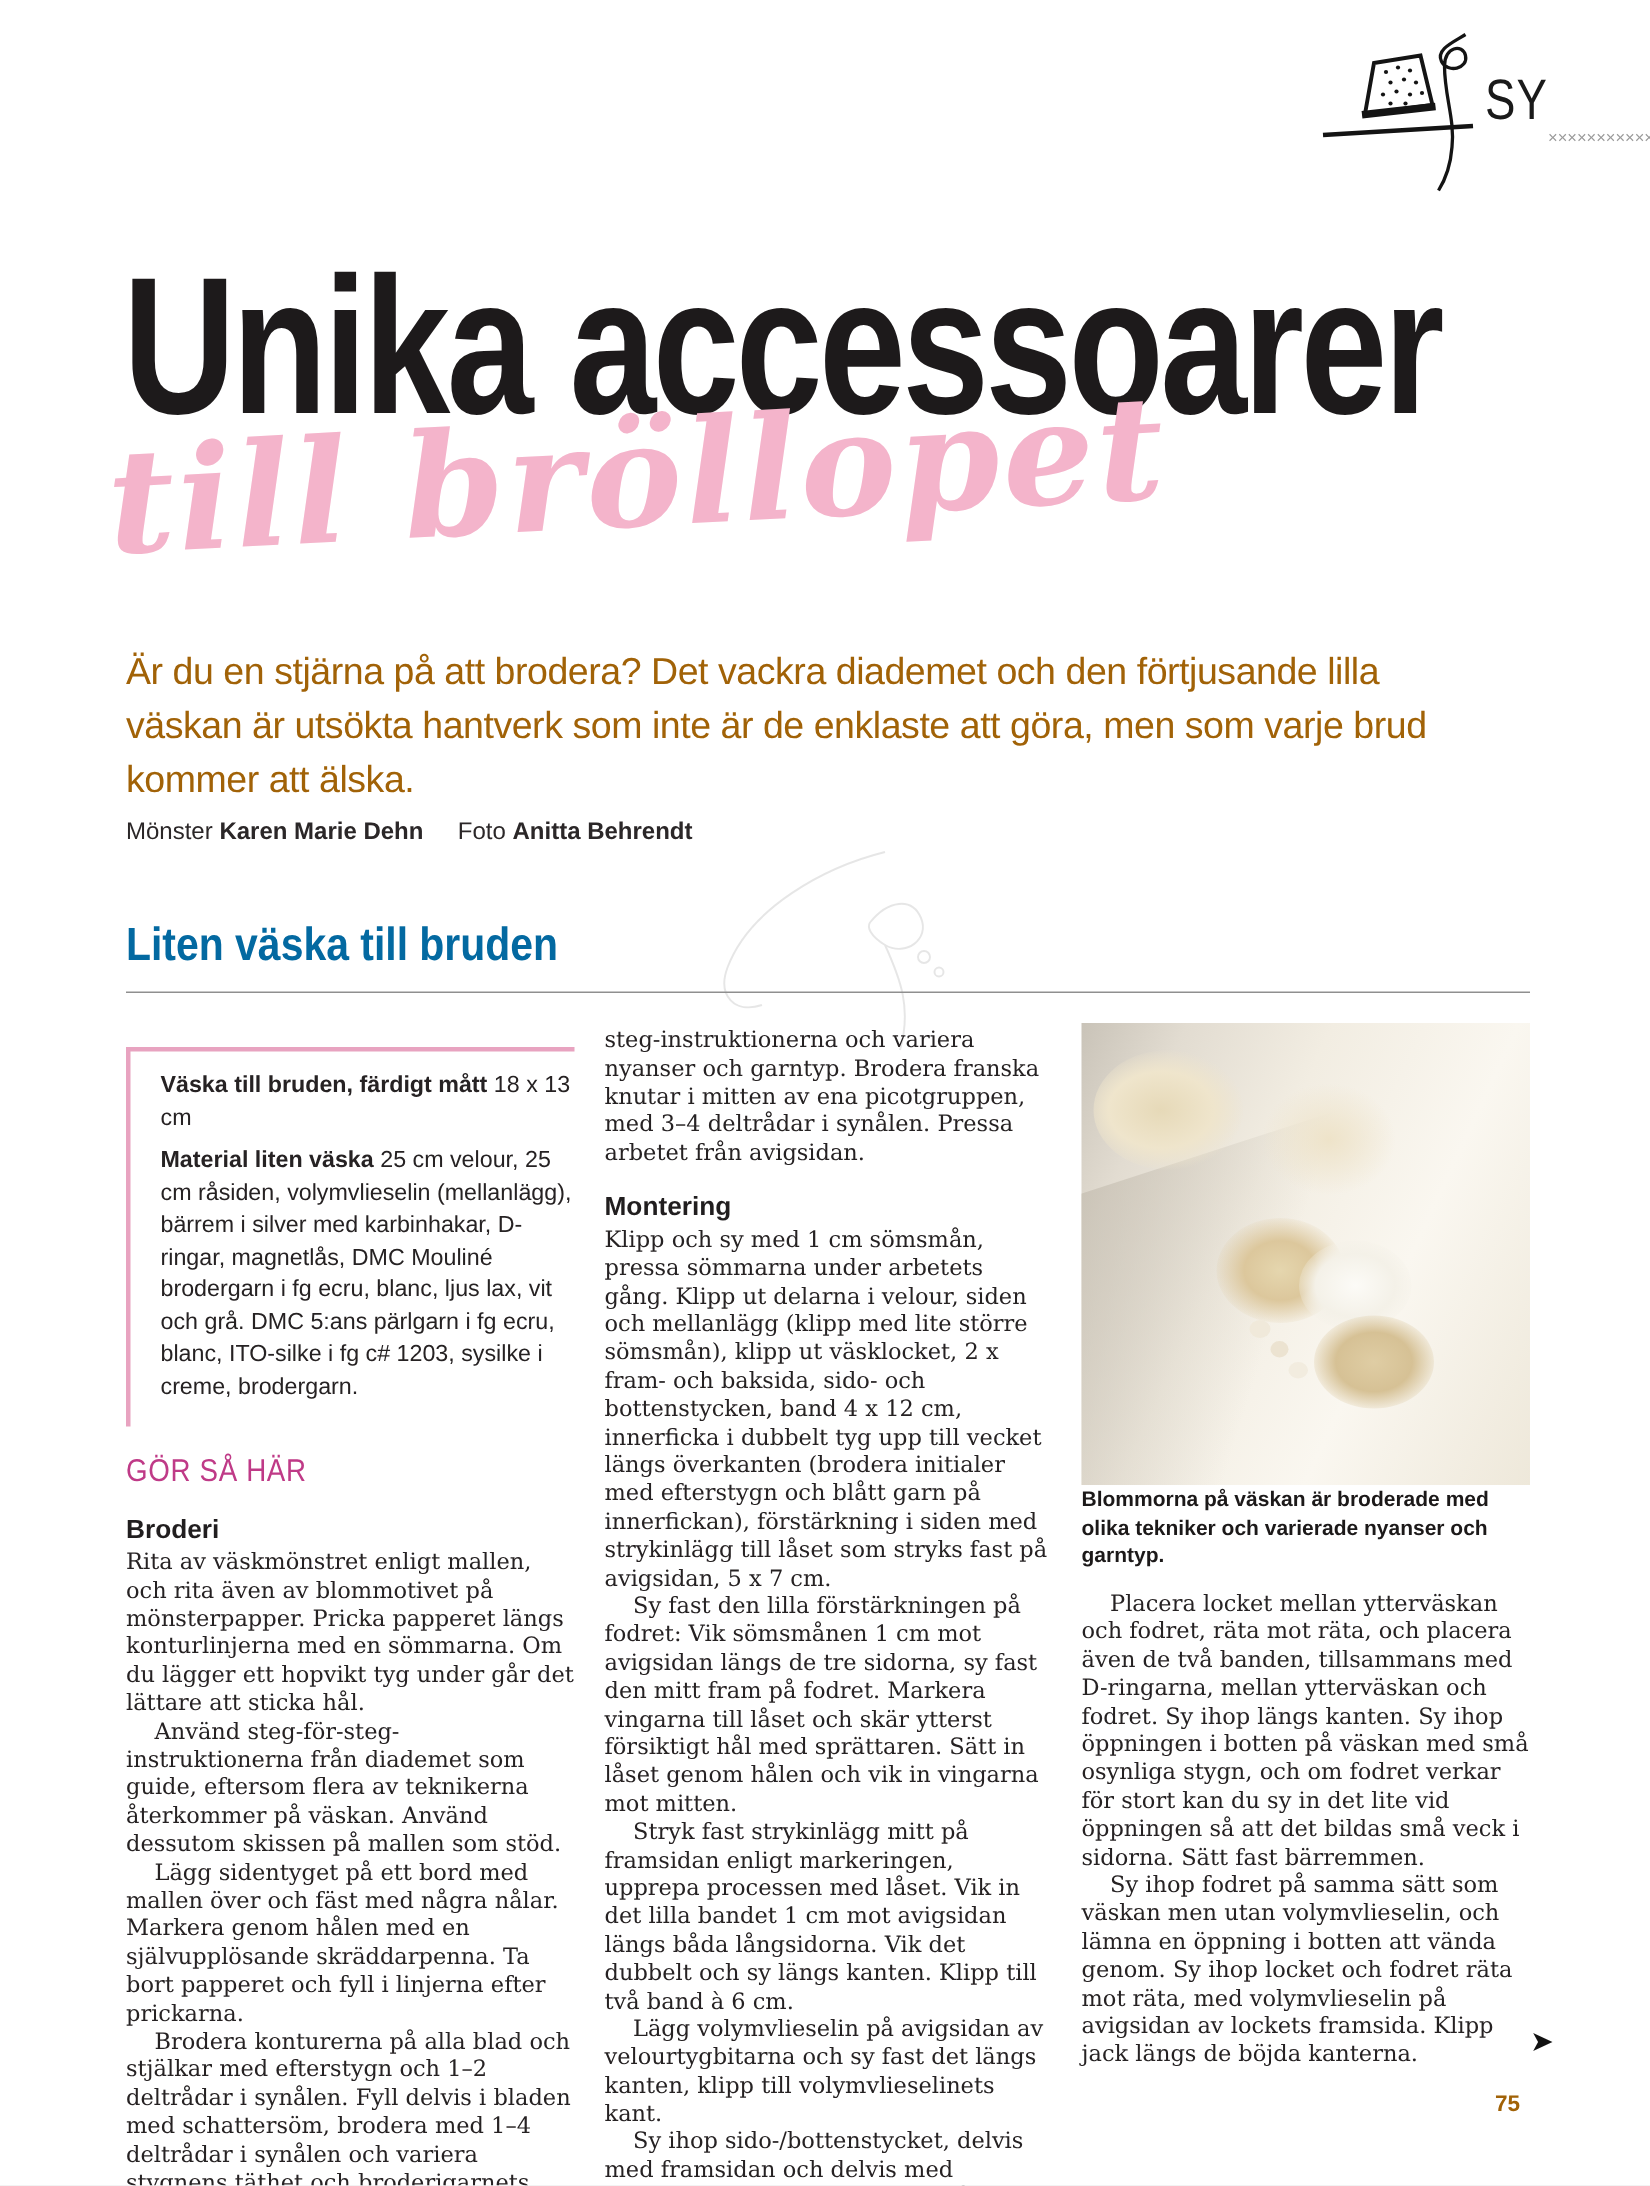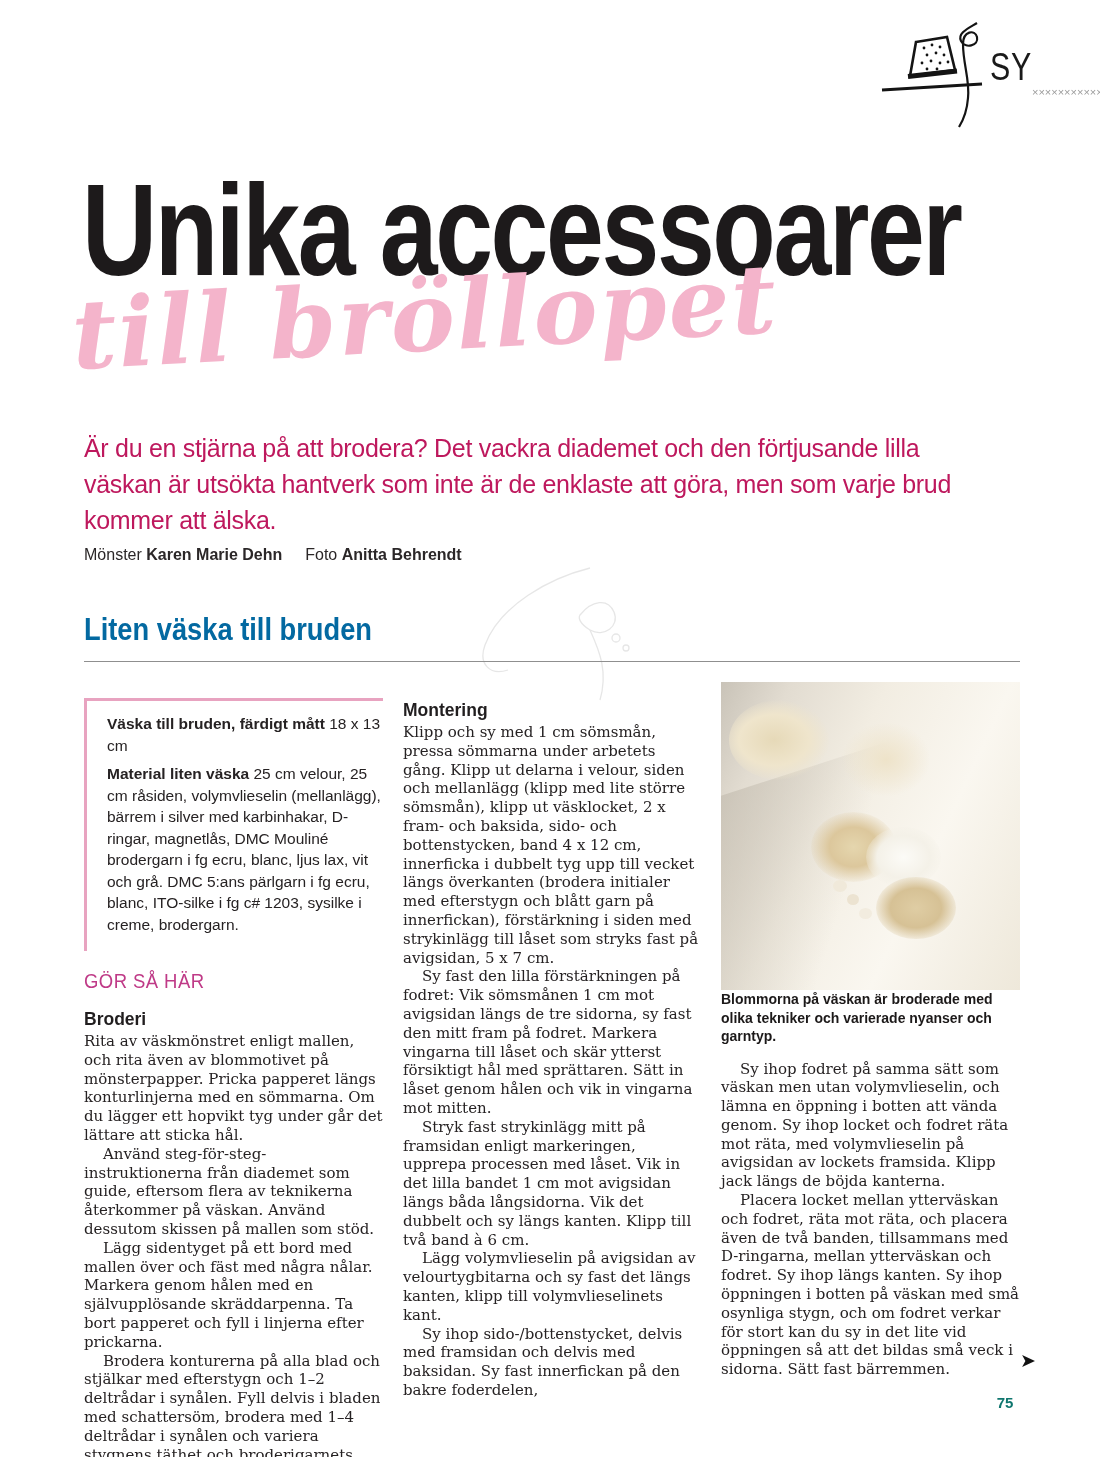--- a/index.html
+++ b/index.html
@@ -17,21 +17,21 @@
   #sy-label{left:990px;top:46px;font-size:38px;font-weight:400;letter-spacing:1px;color:#1a1a1a;}
   #stitch-line{left:1032px;top:86px;width:68px;height:16px;overflow:hidden;color:#9a9a9a;font-size:11px;letter-spacing:0;white-space:nowrap;}
 
   
   #headline{left:82px;top:162px;width:1000px;font-weight:700;font-size:130px;line-height:1.05;letter-spacing:-3px;color:#1d1a1b;}
   #script-line{left:72px;top:283px;width:860px;font-size:96px;line-height:1.1;color:#f4b4cb;
     font-style:italic;font-weight:700;transform:rotate(-3deg);transform-origin:0 50%;
     font-family:cursive,"DejaVu Serif",serif;letter-spacing:2px;}
 
   
-  #intro{left:84px;top:430px;width:880px;font-size:25px;line-height:36px;letter-spacing:-0.3px;color:#be185d;}
+  #intro{left:84px;top:430px;width:880px;font-size:25px;line-height:36px;letter-spacing:-0.3px;color:#a16207;}
   #byline{left:84px;top:546px;font-size:16px;color:#2b2728;}
   #byline b{font-weight:700;}
   #byline .sep{display:inline-block;width:14px;}
 
   
   #section-title{left:84px;top:612px;font-size:31px;font-weight:700;color:#0369a1;}
   #section-rule{left:84px;top:661px;width:936px;height:0;border-top:1.6px solid #8f8f8f;}
 
   
   #faint-sketch{left:430px;top:560px;width:250px;height:150px;opacity:0.13;}
@@ -57,21 +57,21 @@
   
   #photo{width:299px;height:308px;position:relative;overflow:hidden;
     background:linear-gradient(115deg,#c9c3b8 0%,#e2dcd1 16%,#f2ede2 38%,#faf7f0 66%,#eee8da 100%);}
   .blob{position:absolute;border-radius:50%;}
   #photo .shadow-band{position:absolute;left:-60px;bottom:-40px;width:320px;height:260px;
     background:linear-gradient(125deg,#c2bbae 0%,rgba(230,225,214,0) 55%);transform:rotate(-18deg);}
   #caption{margin-top:0;font-size:14px;line-height:18.5px;font-weight:700;color:#1c1919;}
   #col3-text{margin-top:12px;}
 
   #more-arrow{left:1020px;top:1349px;font-size:19px;color:#111;}
-  #page-number{left:985px;top:1394px;width:40px;text-align:center;font-size:15px;font-weight:700;color:#0f766e;}
+  #page-number{left:985px;top:1394px;width:40px;text-align:center;font-size:15px;font-weight:700;color:#a16207;}
 </style>
 </head>
 <body>
 
 <div id="page">
 
   <div class="abs" id="corner-icon">
     <svg width="152" height="108" viewBox="0 0 152 108" fill="none">
       <path d="M97,3 C89,8 77,13 81,21 C85,29 99,26 97,17 C95,9 83,11 83,24 C83,44 90,60 88,78 C87,91 84,99 79,107" stroke="#141414" stroke-width="2.2" fill="none"></path>
       <polygon points="36,22 67,17 75,50 30,56" fill="#ffffff" stroke="#141414" stroke-width="2.6"></polygon>
@@ -132,20 +132,23 @@
     <div class="bodytxt">
       <p>Rita av väskmönstret enligt mallen, och rita även av blommotivet på mönsterpapper. Pricka papperet längs konturlinjerna med en sömmarna. Om du lägger ett hopvikt tyg under går det lättare att sticka hål.</p>
       <p class="ind">Använd steg-för-steg-instruktionerna från diademet som guide, eftersom flera av teknikerna återkommer på väskan. Använd dessutom skissen på mallen som stöd.</p>
       <p class="ind">Lägg sidentyget på ett bord med mallen över och fäst med några nålar. Markera genom hålen med en självupplösande skräddarpenna. Ta bort papperet och fyll i linjerna efter prickarna.</p>
       <p class="ind">Brodera konturerna på alla blad och stjälkar med efterstygn och 1–2 deltrådar i synålen. Fyll delvis i bladen med schattersöm, brodera med 1–4 deltrådar i synålen och variera stygnens täthet och broderigarnets tjocklek.</p>
 
     </div>
   </div>
 
   <div class="col" id="col2">
+    <div class="bodytxt">
+      <p>steg-instruktionerna och variera nyanser och garntyp. Brodera franska knutar i mitten av ena picotgruppen, med 3–4 deltrådar i synålen. Pressa arbetet från avigsidan.</p>
+    </div>
     <h4 class="body-head">Montering</h4>
     <div class="bodytxt">
       <p>Klipp och sy med 1 cm sömsmån, pressa sömmarna under arbetets gång. Klipp ut delarna i velour, siden och mellanlägg (klipp med lite större sömsmån), klipp ut väsklocket, 2 x fram- och baksida, sido- och bottenstycken, band 4 x 12 cm, innerficka i dubbelt tyg upp till vecket längs överkanten (brodera initialer med efterstygn och blått garn på innerfickan), förstärkning i siden med strykinlägg till låset som stryks fast på avigsidan, 5 x 7 cm.</p>
       <p class="ind">Sy fast den lilla förstärkningen på fodret: Vik sömsmånen 1 cm mot avigsidan längs de tre sidorna, sy fast den mitt fram på fodret. Markera vingarna till låset och skär ytterst försiktigt hål med sprättaren. Sätt in låset genom hålen och vik in vingarna mot mitten.</p>
       <p class="ind">Stryk fast strykinlägg mitt på framsidan enligt markeringen, upprepa processen med låset. Vik in det lilla bandet 1 cm mot avigsidan längs båda långsidorna. Vik det dubbelt och sy längs kanten. Klipp till två band à 6 cm.</p>
       <p class="ind">Lägg volymvlieselin på avigsidan av velourtygbitarna och sy fast det längs kanten, klipp till volymvlieselinets kant.</p>
       <p class="ind">Sy ihop sido-/bottenstycket, delvis med framsidan och delvis med baksidan. Sy fast innerfickan på den bakre foderdelen,</p>
     </div>
   </div>
 
@@ -156,21 +159,21 @@
       <div class="blob" style="left:120px;top:40px;width:90px;height:75px;background:radial-gradient(ellipse at 50% 50%, #eee3c9 0%, rgba(244,239,229,0) 70%);"></div>
       <div class="blob" style="left:90px;top:130px;width:85px;height:70px;background:radial-gradient(ellipse at 50% 50%, #e5d6ae 0%, #dcc79c 40%, rgba(244,239,229,0) 75%);"></div>
       <div class="blob" style="left:145px;top:145px;width:75px;height:60px;background:radial-gradient(ellipse at 50% 50%, #fcfbf7 0%, #f4f1e8 50%, rgba(244,239,229,0) 78%);"></div>
       <div class="blob" style="left:155px;top:195px;width:80px;height:62px;background:radial-gradient(ellipse at 50% 50%, #dfcda4 0%, #d6c195 45%, rgba(244,239,229,0) 78%);"></div>
       <div class="blob" style="left:112px;top:198px;width:14px;height:12px;background:#f0e9da;"></div>
       <div class="blob" style="left:126px;top:212px;width:12px;height:11px;background:#ece3d1;"></div>
       <div class="blob" style="left:138px;top:226px;width:13px;height:11px;background:#f2ecdf;"></div>
     </div>
     <p id="caption">Blommorna på väskan är broderade med olika tekniker och varierade nyanser och garntyp.</p>
     <div class="bodytxt" id="col3-text">
+      <p class="ind">Placera locket mellan ytterväskan och fodret, räta mot räta, och placera även de två banden, tillsammans med D-ringarna, mellan ytterväskan och fodret. Sy ihop längs kanten. Sy ihop öppningen i botten på väskan med små osynliga stygn, och om fodret verkar för stort kan du sy in det lite vid öppningen så att det bildas små veck i sidorna. Sätt fast bärremmen.</p>
       <p class="ind">Sy ihop fodret på samma sätt som väskan men utan volymvlieselin, och lämna en öppning i botten att vända genom. Sy ihop locket och fodret räta mot räta, med volymvlieselin på avigsidan av lockets framsida. Klipp jack längs de böjda kanterna.</p>
-      <p class="ind">Placera locket mellan ytterväskan och fodret, räta mot räta, och placera även de två banden, tillsammans med D-ringarna, mellan ytterväskan och fodret. Sy ihop längs kanten. Sy ihop öppningen i botten på väskan med små osynliga stygn, och om fodret verkar för stort kan du sy in det lite vid öppningen så att det bildas små veck i sidorna. Sätt fast bärremmen.</p>
     </div>
   </div>
 
   <div class="abs" id="more-arrow">➤</div>
   <div class="abs" id="page-number">75</div>
 
 </div>
 
 </body></html>

